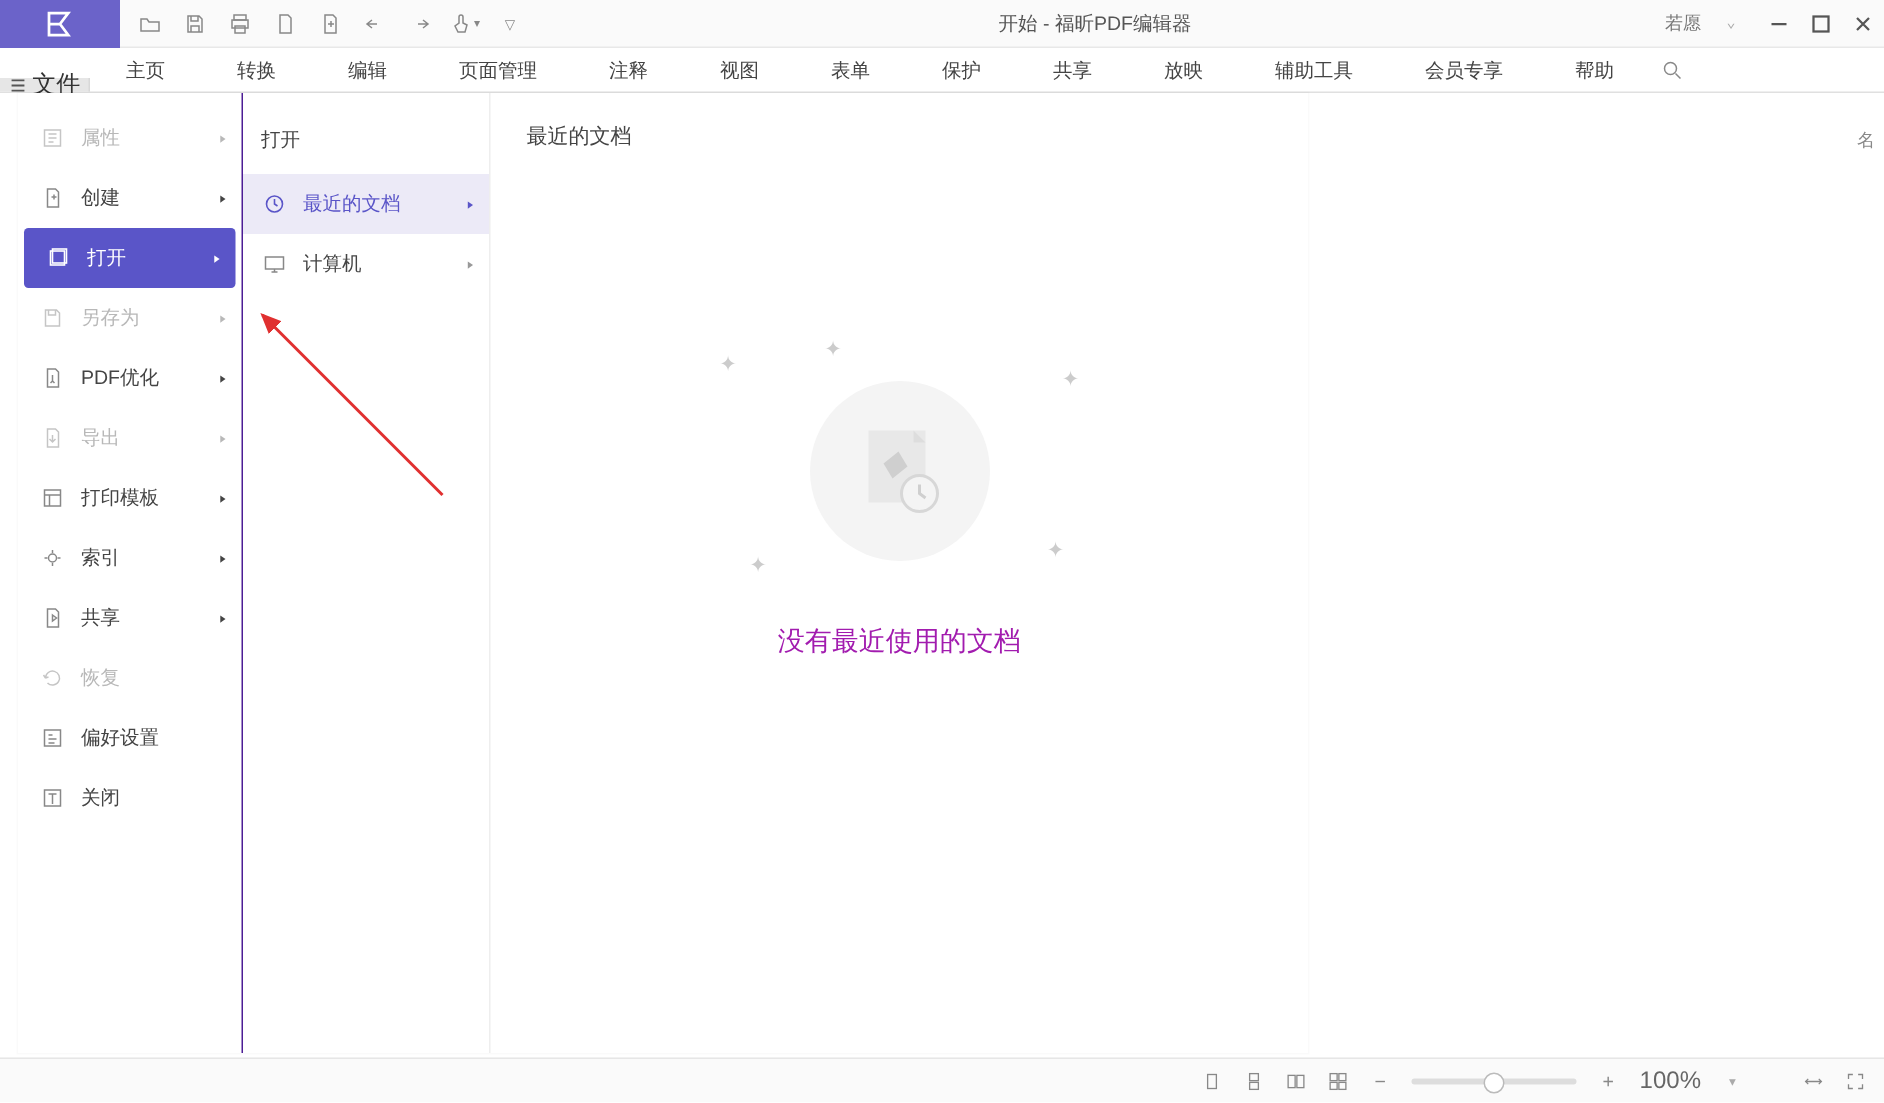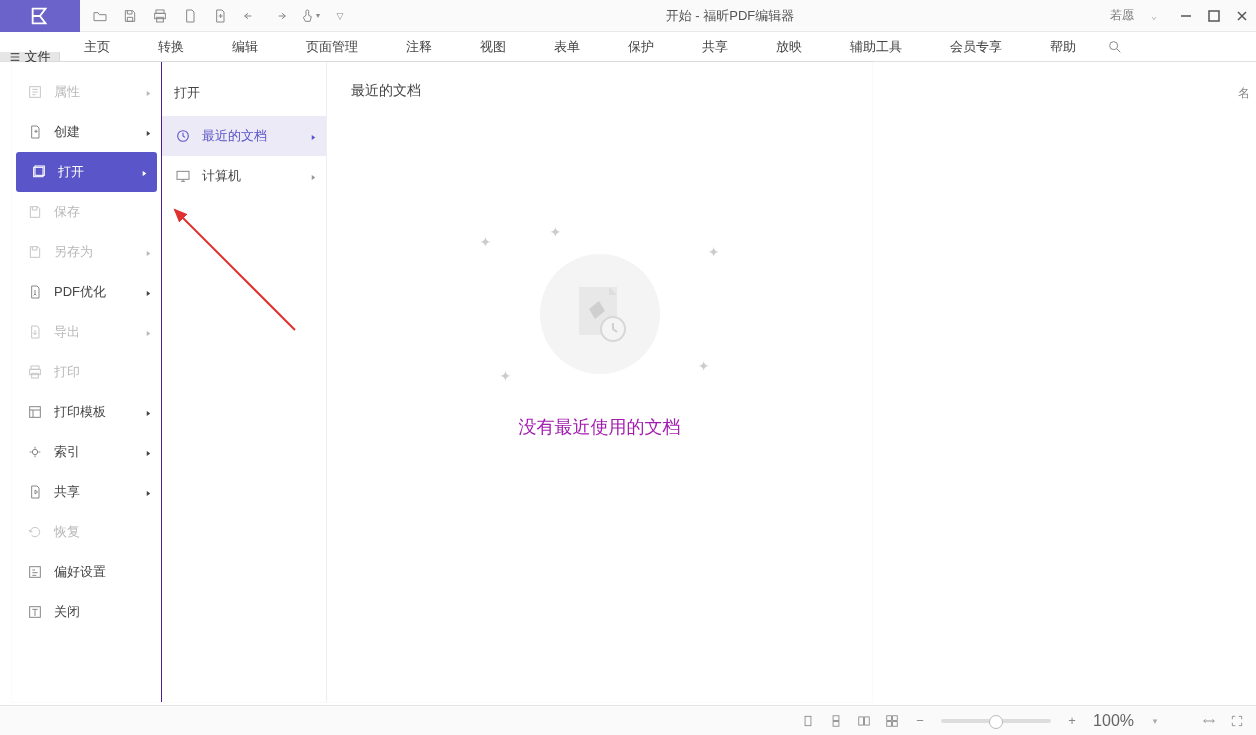--- a/index.html
+++ b/index.html
@@ -46,21 +46,21 @@
     align-items: stretch;
     border-bottom: 1px solid #e0e0e0;
     background: #fff;
   }
   .file-tab {
     width: 60px;
     display: flex; align-items:center; justify-content:center;
     gap: 4px;
     background: #e6e6e6;
     color: #333;
-    font-size: 13px;
+    font-size: 16px;
     border-right: 1px solid #d8d8d8;
     cursor: pointer;
     margin-top: 20px;
   }
   .ribbon-tabs { display: flex; align-items:center; }
   .ribbon-tab {
     padding: 0 24px;
     display: flex; align-items:center;
     color: #444; cursor: pointer; font-size: 13px;
   }
@@ -390,58 +390,40 @@
         </span>
       <span>打开</span>
         <span class="chev">▸</span>
     </div>
     <div class="bs-item disabled">
       <span class="bs-icon">
           <svg width="16" height="16" class="ico" viewBox="0 0 24 24">
             <path d="M5 4h11l3 3v13H5z M8 4v5h7V4"></path>
           </svg>
         </span>
-      <span>保存</span>
+      <span>另存为</span>
+        <span class="chev">▸</span>
+    </div>
+    <div class="bs-item">
+      <span class="bs-icon">
+          <svg width="16" height="16" class="ico" viewBox="0 0 24 24">
+            <path d="M7 3h8l3 3v15H7z M10 17l2-2 2 2 M12 15V9"></path>
+          </svg>
+        </span>
+      <span>PDF优化</span>
+        <span class="chev">▸</span>
     </div>
     <div class="bs-item disabled">
       <span class="bs-icon">
           <svg width="16" height="16" class="ico" viewBox="0 0 24 24">
-            <path d="M5 4h11l3 3v13H5z M8 4v5h7V4"></path>
-          </svg>
-        </span>
-      <span>另存为</span>
-        <span class="chev">▸</span>
-    </div>
-    <div class="bs-item">
-      <span class="bs-icon">
-          <svg width="16" height="16" class="ico" viewBox="0 0 24 24">
-            <path d="M7 3h8l3 3v15H7z M10 17l2-2 2 2 M12 15V9"></path>
-          </svg>
-        </span>
-      <span>PDF优化</span>
-        <span class="chev">▸</span>
-    </div>
-    <div class="bs-item disabled">
-      <span class="bs-icon">
-          <svg width="16" height="16" class="ico" viewBox="0 0 24 24">
             <path d="M7 3h8l3 3v15H7z M12 9v7 M9 13l3 3 3-3"></path>
           </svg>
         </span>
       <span>导出</span>
         <span class="chev">▸</span>
-    </div>
-    <div class="bs-item disabled">
-      <span class="bs-icon">
-          <svg width="16" height="16" class="ico" viewBox="0 0 24 24">
-            <rect x="6" y="3" width="12" height="5"></rect>
-            <rect x="4" y="8" width="16" height="8"></rect>
-            <rect x="7" y="14" width="10" height="7"></rect>
-          </svg>
-        </span>
-      <span>打印</span>
     </div>
     <div class="bs-item">
       <span class="bs-icon">
           <svg width="16" height="16" class="ico" viewBox="0 0 24 24">
             <rect x="4" y="4" width="16" height="16"></rect>
             <path d="M4 9h16 M9 9v11"></path>
           </svg>
         </span>
       <span>打印模板</span>
         <span class="chev">▸</span>

